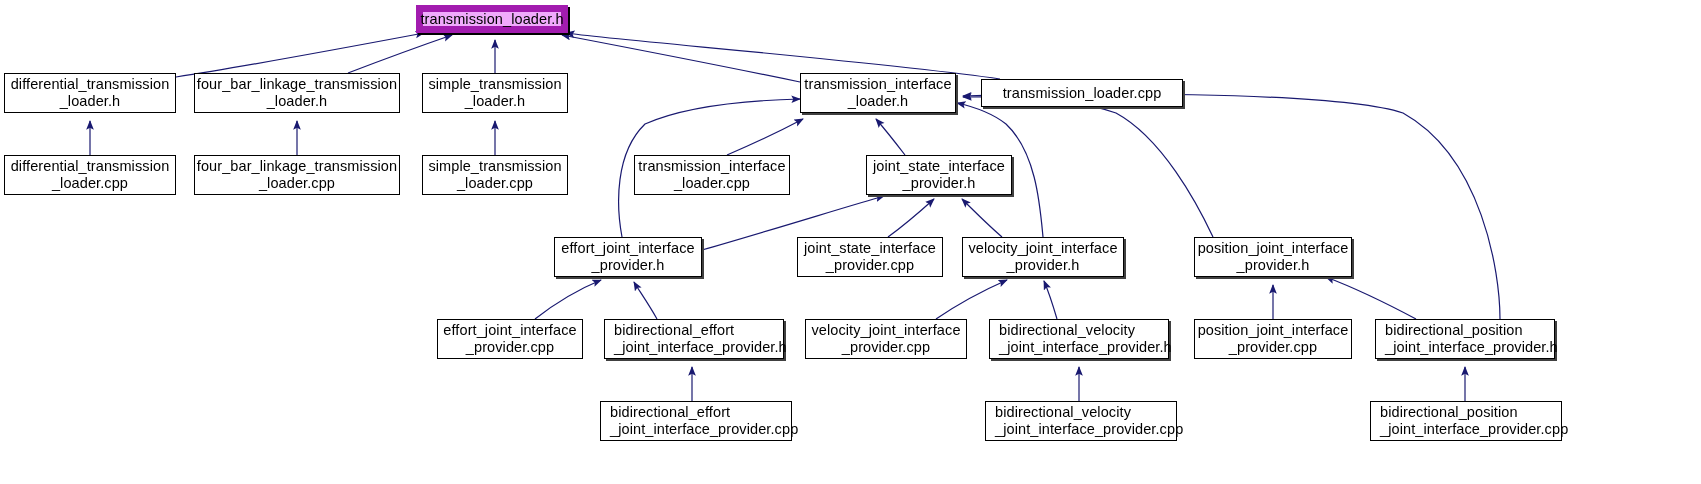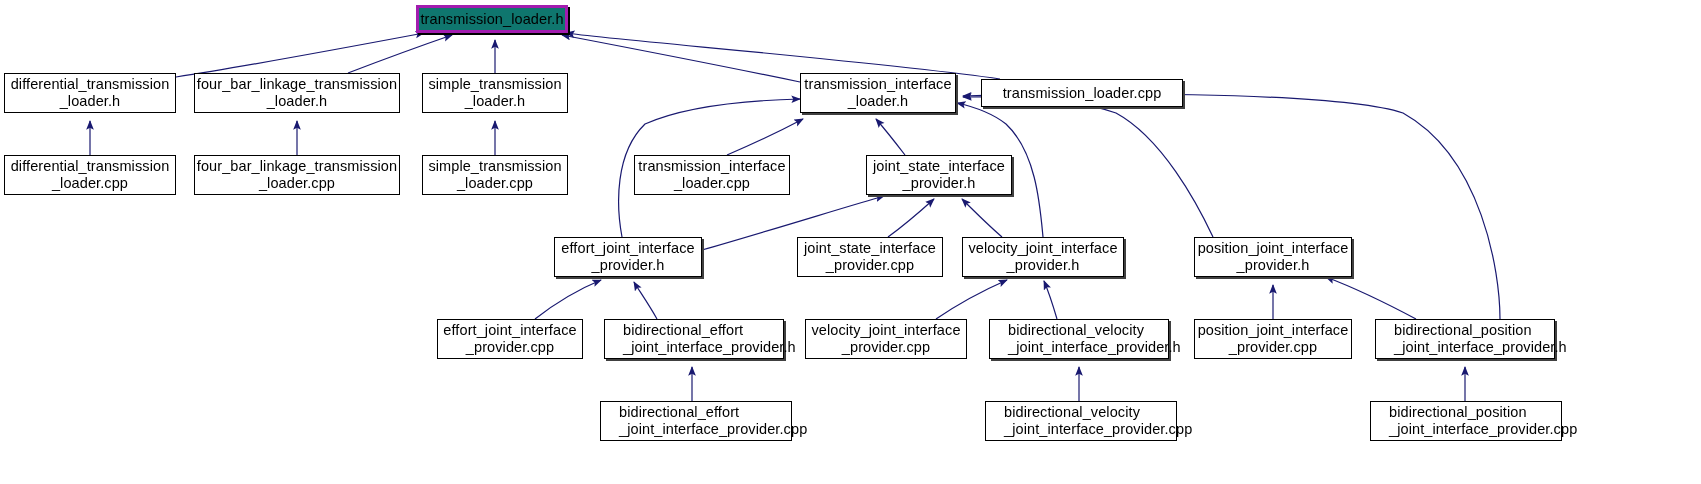--- a/index.html
+++ b/index.html
@@ -34,34 +34,34 @@
     align-items: center;
     color: #000000;
     font-size: 14.5px;
     line-height: 17px;
     letter-spacing: 0.1px;
     white-space: pre;
     text-align: center;
     cursor: pointer;
   }
   .node.root {
-    background: #0f766e;
-    border: 3px solid #a21caf;
+    background: #f0abfc;
+    border: 7px solid #a21caf;
     box-shadow: 2px 2px 0 0 #000000;
   }
   .node.thick {
     box-shadow: 2px 2px 0 0 #404040;
   }
   .node .ln {
     display: block;
   }
   .node.leftalign {
     align-items: flex-start;
     text-align: left;
-    padding-left: 18px;
+    padding-left: 9px;
   }
 </style>
 </head>
 <body>
 
 <div id="canvas">
   <svg id="edge-layer" viewBox="0 0 1701 484" xmlns="http://www.w3.org/2000/svg">
     <defs>
       <marker id="arrowhead" markerWidth="9" markerHeight="9" refX="7.2" refY="3.2" orient="auto" markerUnits="strokeWidth">
         <path d="M0,0 L8,3.2 L0,6.4 L1.6,3.2 Z" fill="#191970"></path>

